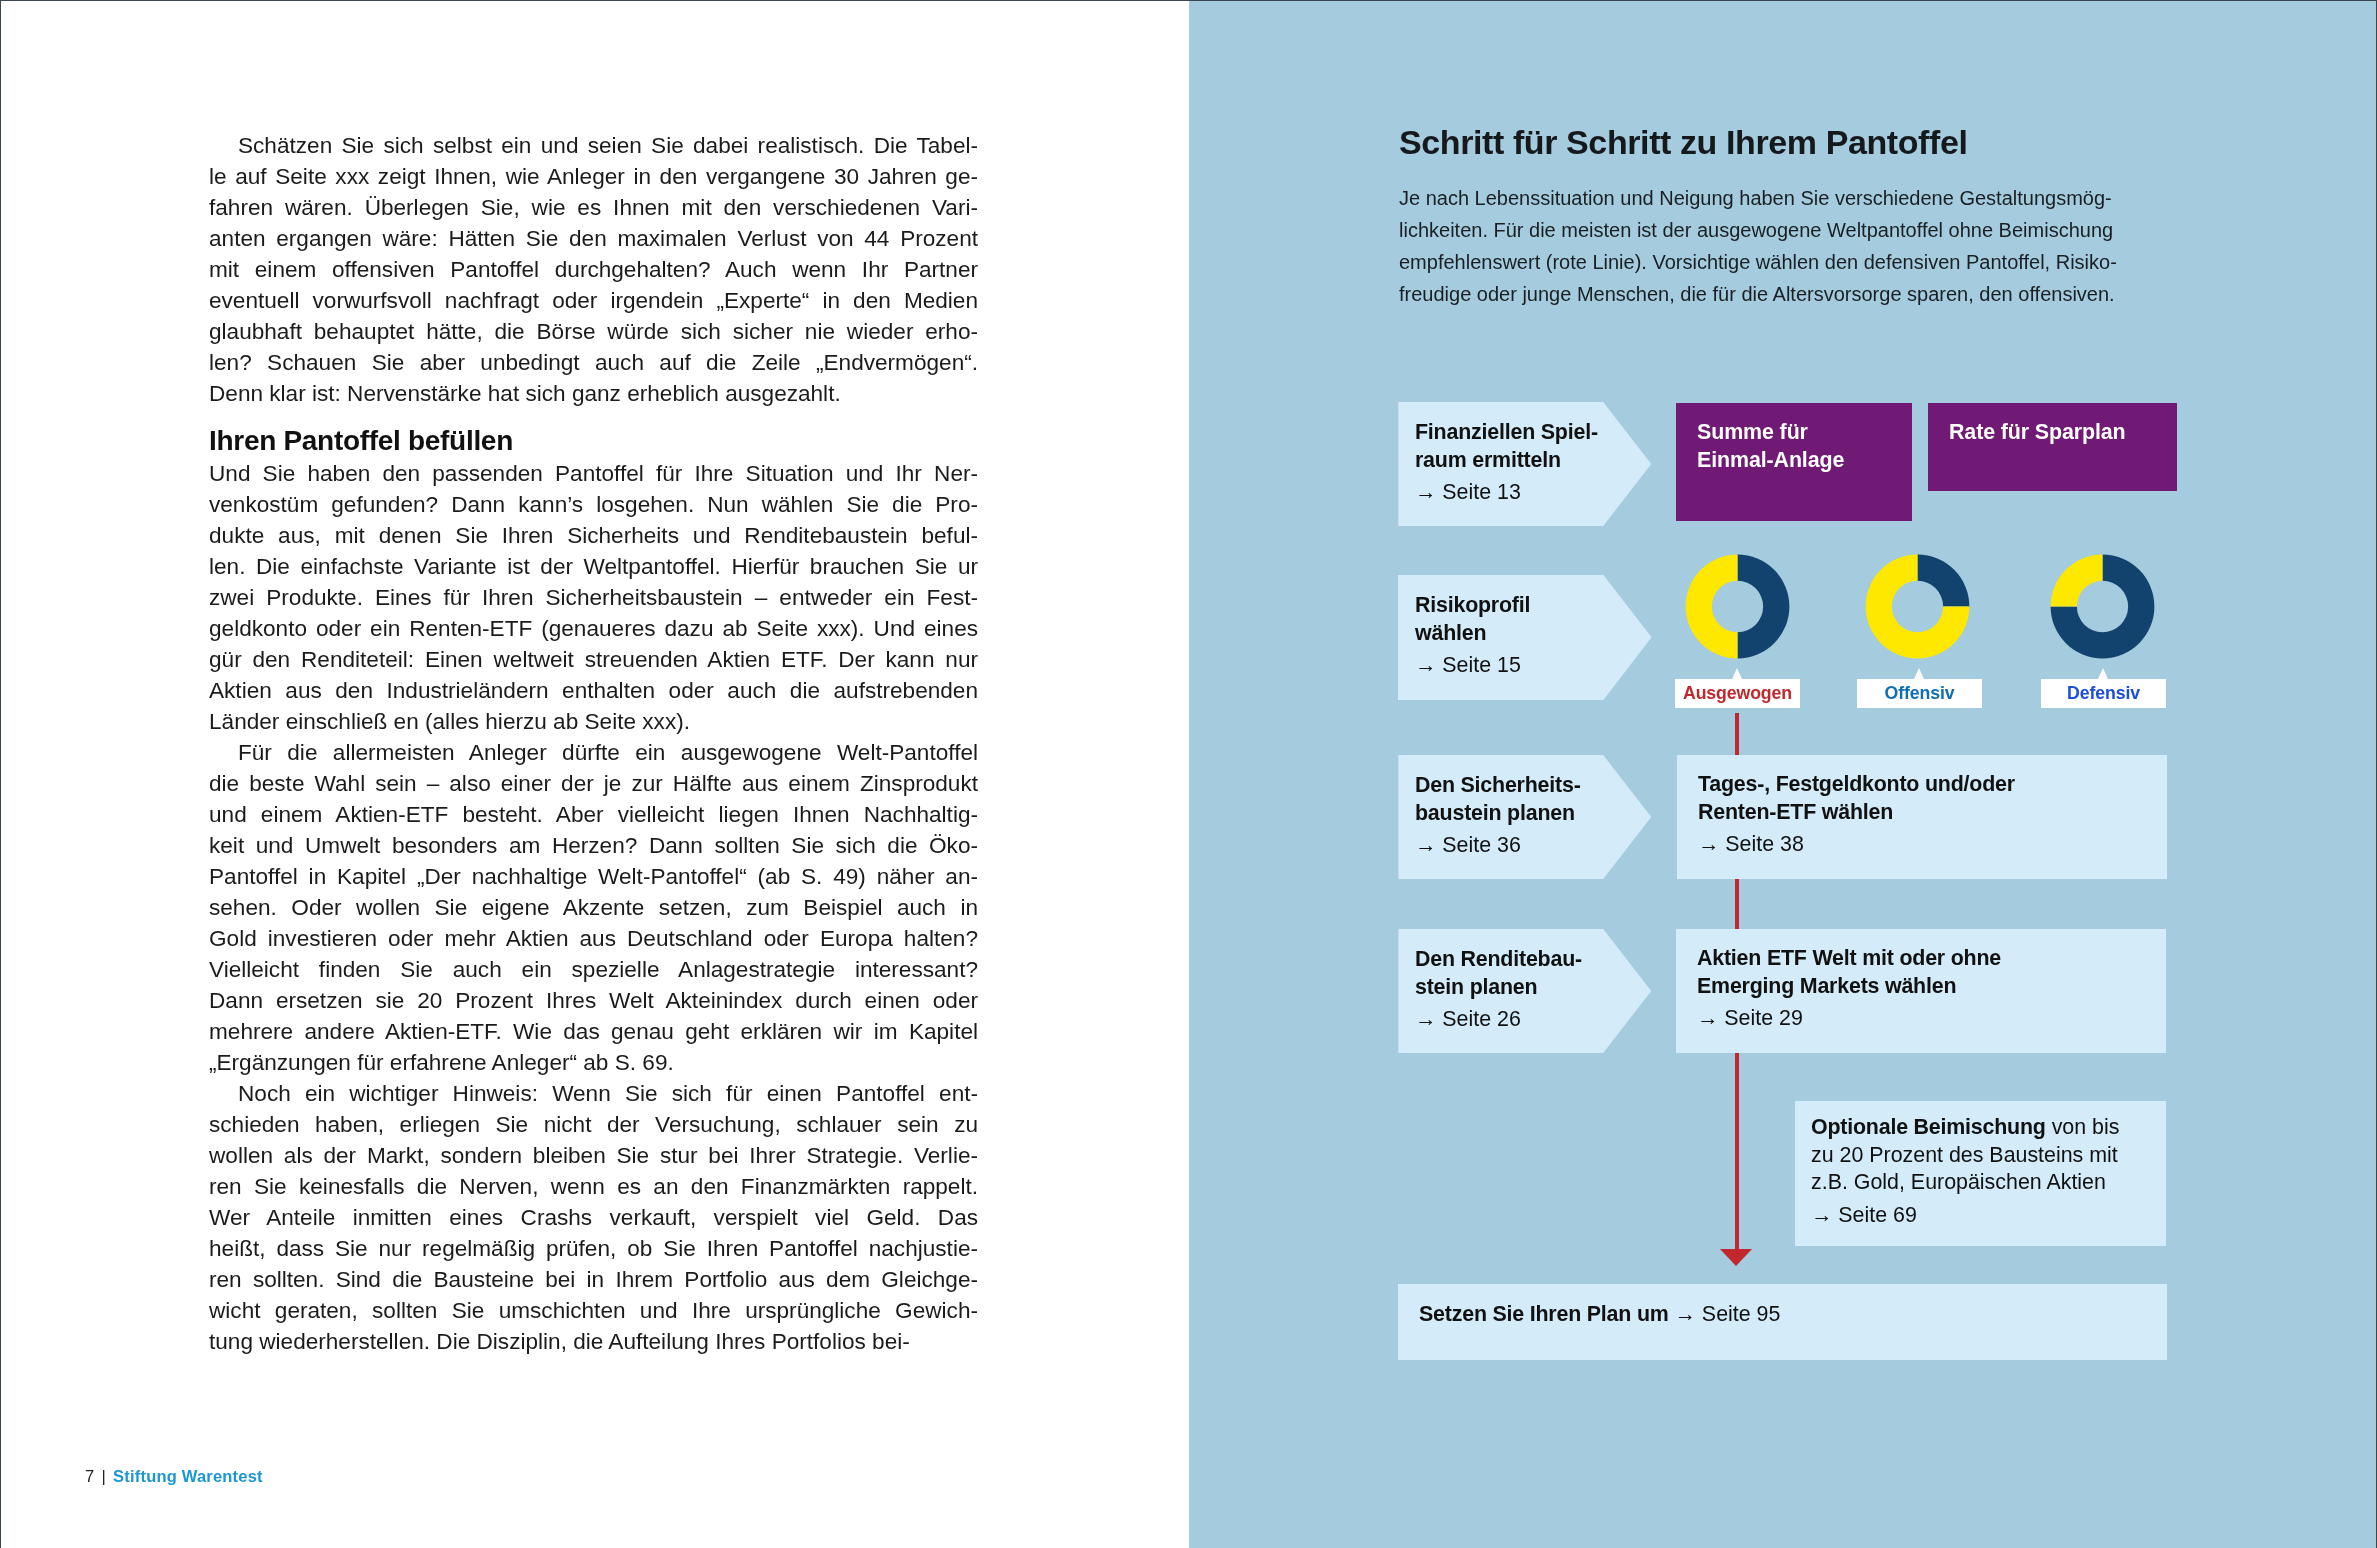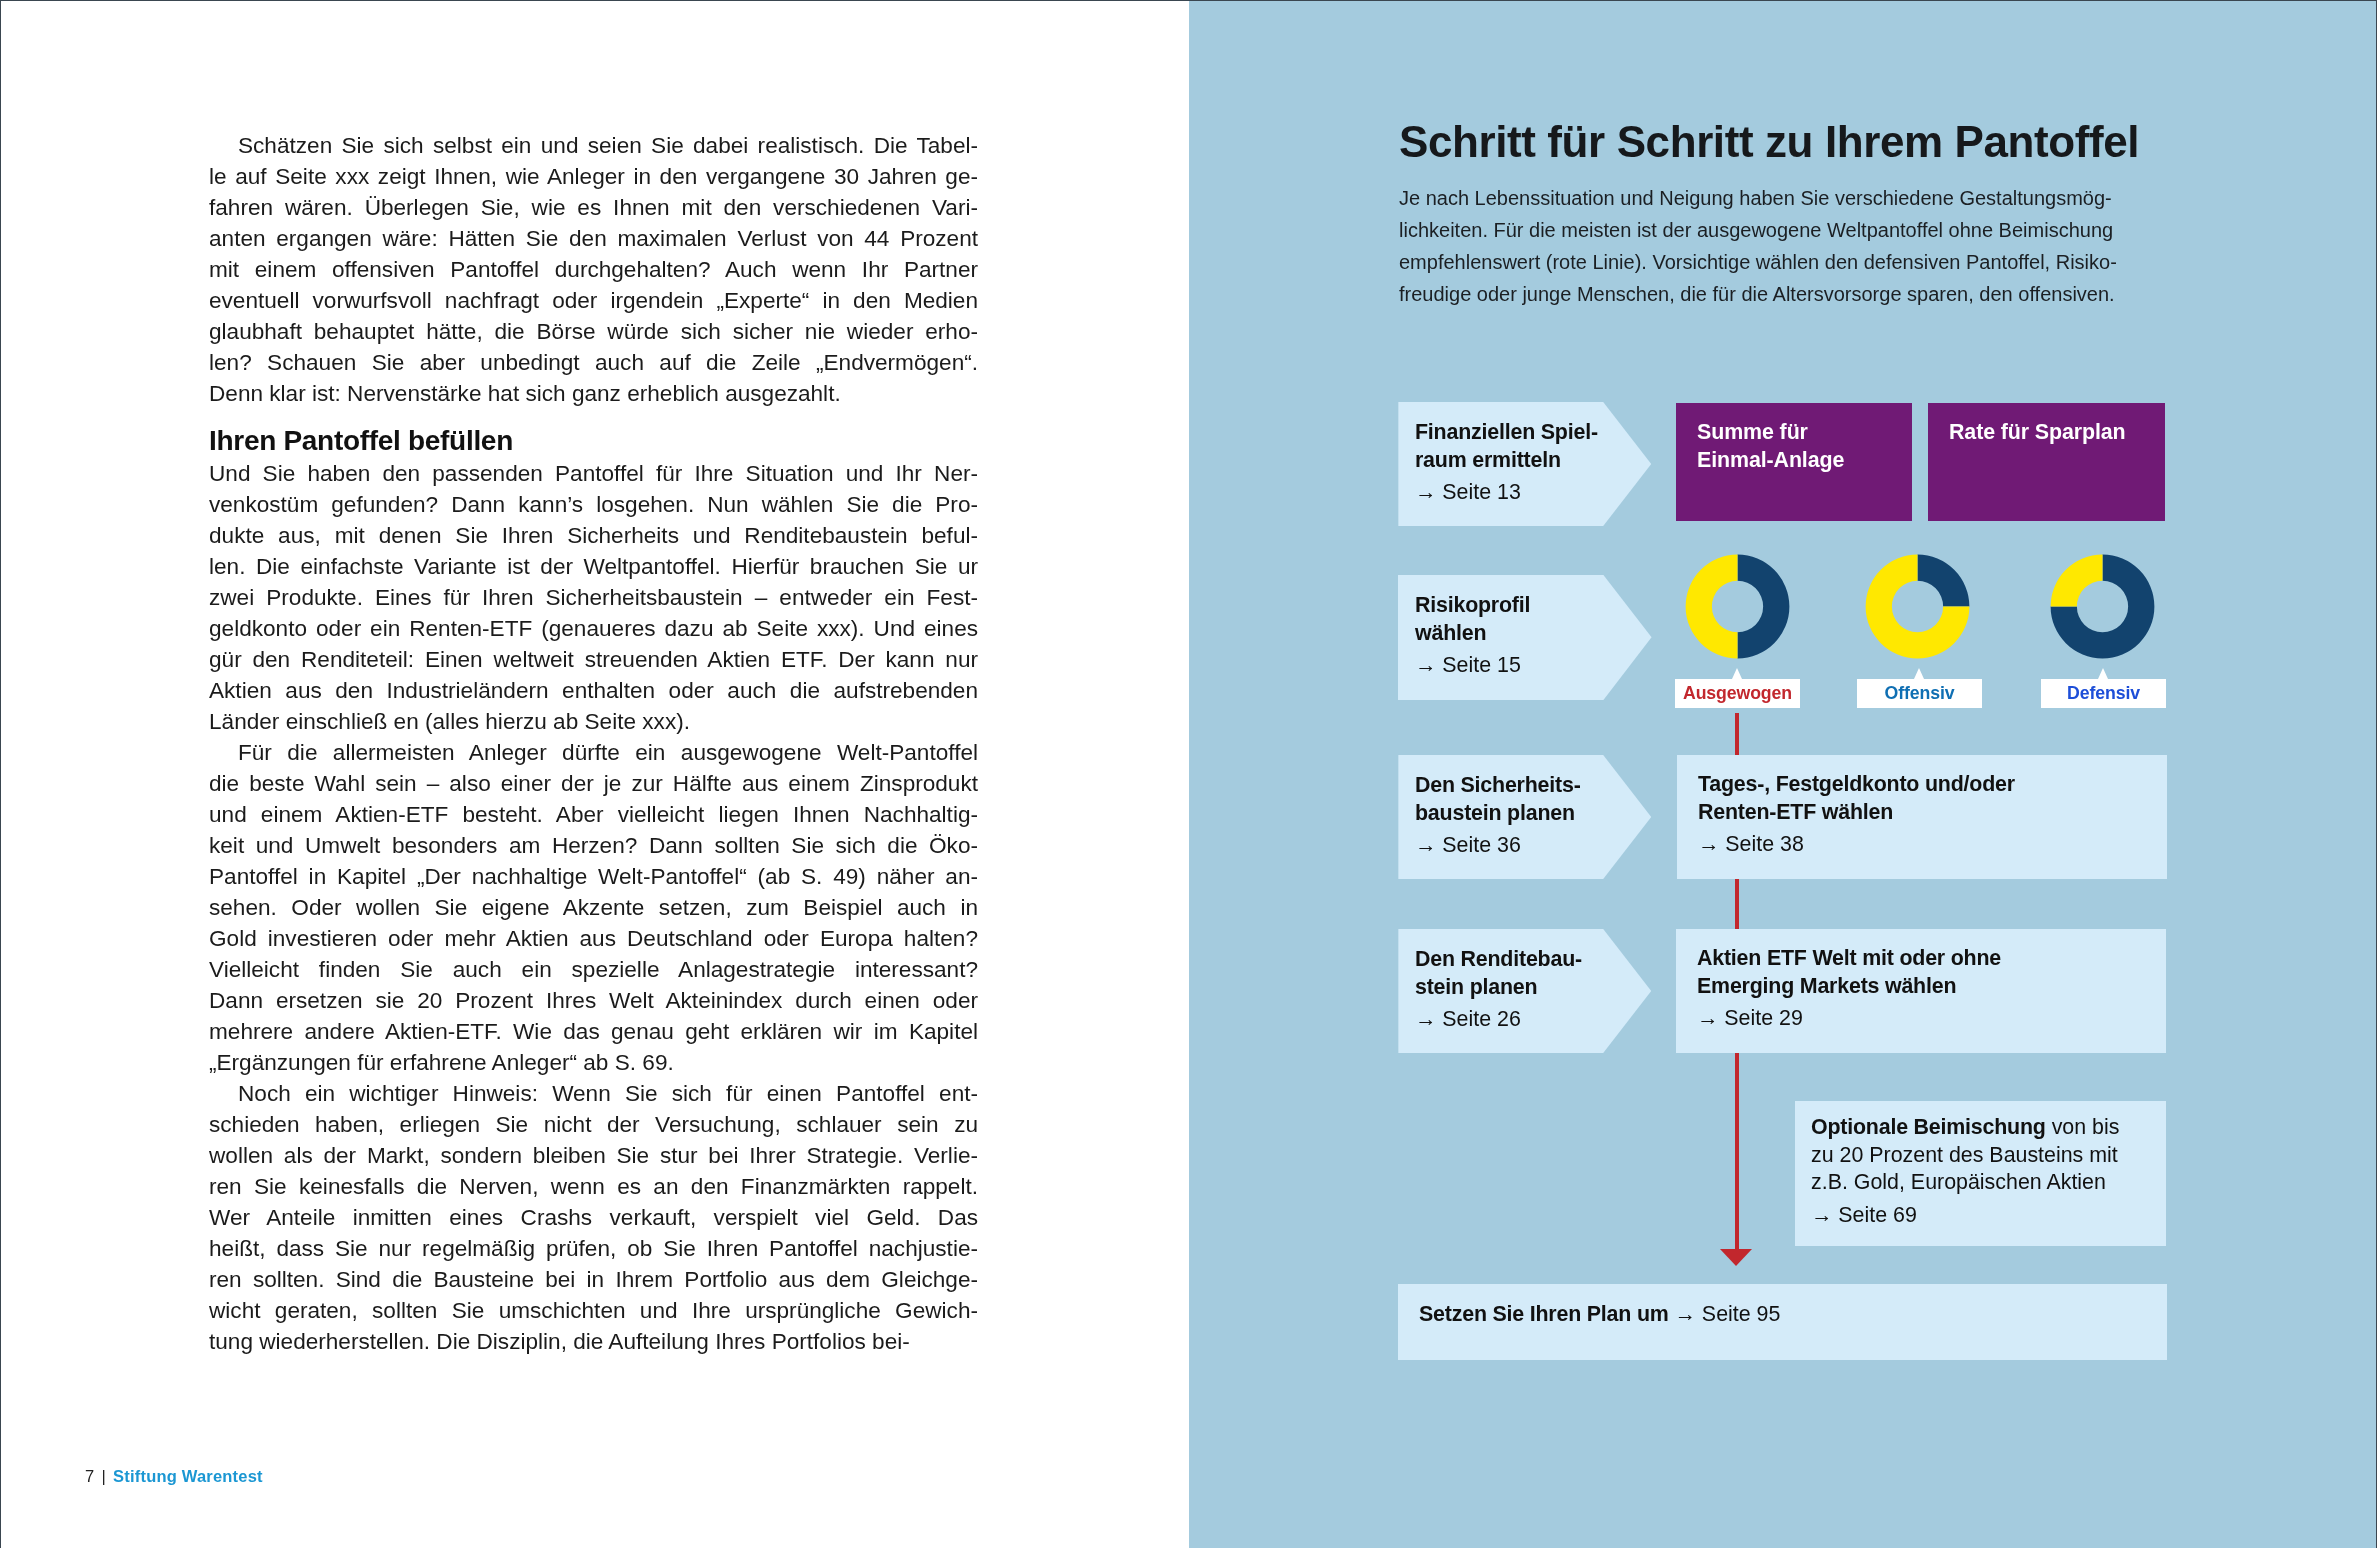--- a/index.html
+++ b/index.html
@@ -32,21 +32,21 @@
     position: absolute; left: 85px; top: 1467px; font-size: 16.5px; line-height: 19.5px;
     font-family: "Liberation Sans", sans-serif;
   }
   .footer .pgnum { color: #222; }
   .footer .sep { color: #222; margin: 0 7.3px; }
   .footer .brand { color: #1b97d3; font-weight: bold; letter-spacing: 0.2px; }
 
   
   .right-page { position: absolute; left: 1189px; top: 0; width: 1188px; height: 1549px; background: #a4cbde; }
   .r-title {
-    position: absolute; left: 210px; top: 120px; font-size: 44px; line-height: 44px;
+    position: absolute; left: 210px; top: 120px; font-size: 34px; line-height: 44px;
     font-weight: bold; color: #16191c; letter-spacing: -0.4px; white-space: nowrap;
   }
   .r-intro {
     position: absolute; left: 210px; top: 182px; width: 750px;
     font-family: "Liberation Sans Narrow", "Liberation Sans", sans-serif;
     font-size: 20px; line-height: 32px; color: #1b1f23;
   }
   .r-intro .line { display: block; white-space: nowrap; }
 
   .chev { position: absolute; }
@@ -193,21 +193,21 @@
       <span class="ref">→ Seite 26</span>
     </div>
   </div>
 
   <div class="box dark" style="left:487px; top:403px; width:236px; height:118px;">
     <div class="txt">
       <span style="display:block">Summe für</span>
       <span style="display:block">Einmal-Anlage</span>
     </div>
   </div>
-  <div class="box dark" style="left:739px; top:403px; width:237px; height:118px;">
+  <div class="box dark" style="left:739px; top:403px; width:237px; height:88px;padding-left:12px;">
     <div class="txt">
       <span style="display:block">Rate für Sparplan</span>
     </div>
   </div>
 
   <div class="red-line" style="left:546px; top:713px; height:537px;"></div>
   <div class="red-arrow" style="left:531px; top:1249px;"></div>
 
   <svg class="donut-wrap" id="donut-0" style="left:496px; top:554px;" width="105" height="105" viewBox="0 0 172 172">
       <path d="M86,1 A85,85 0 0 1 86.00849999998586,170.999999575 L86.00419999999302,127.99999979 A42,42 0 0 0 86,44 Z" fill="#12436e"></path>

